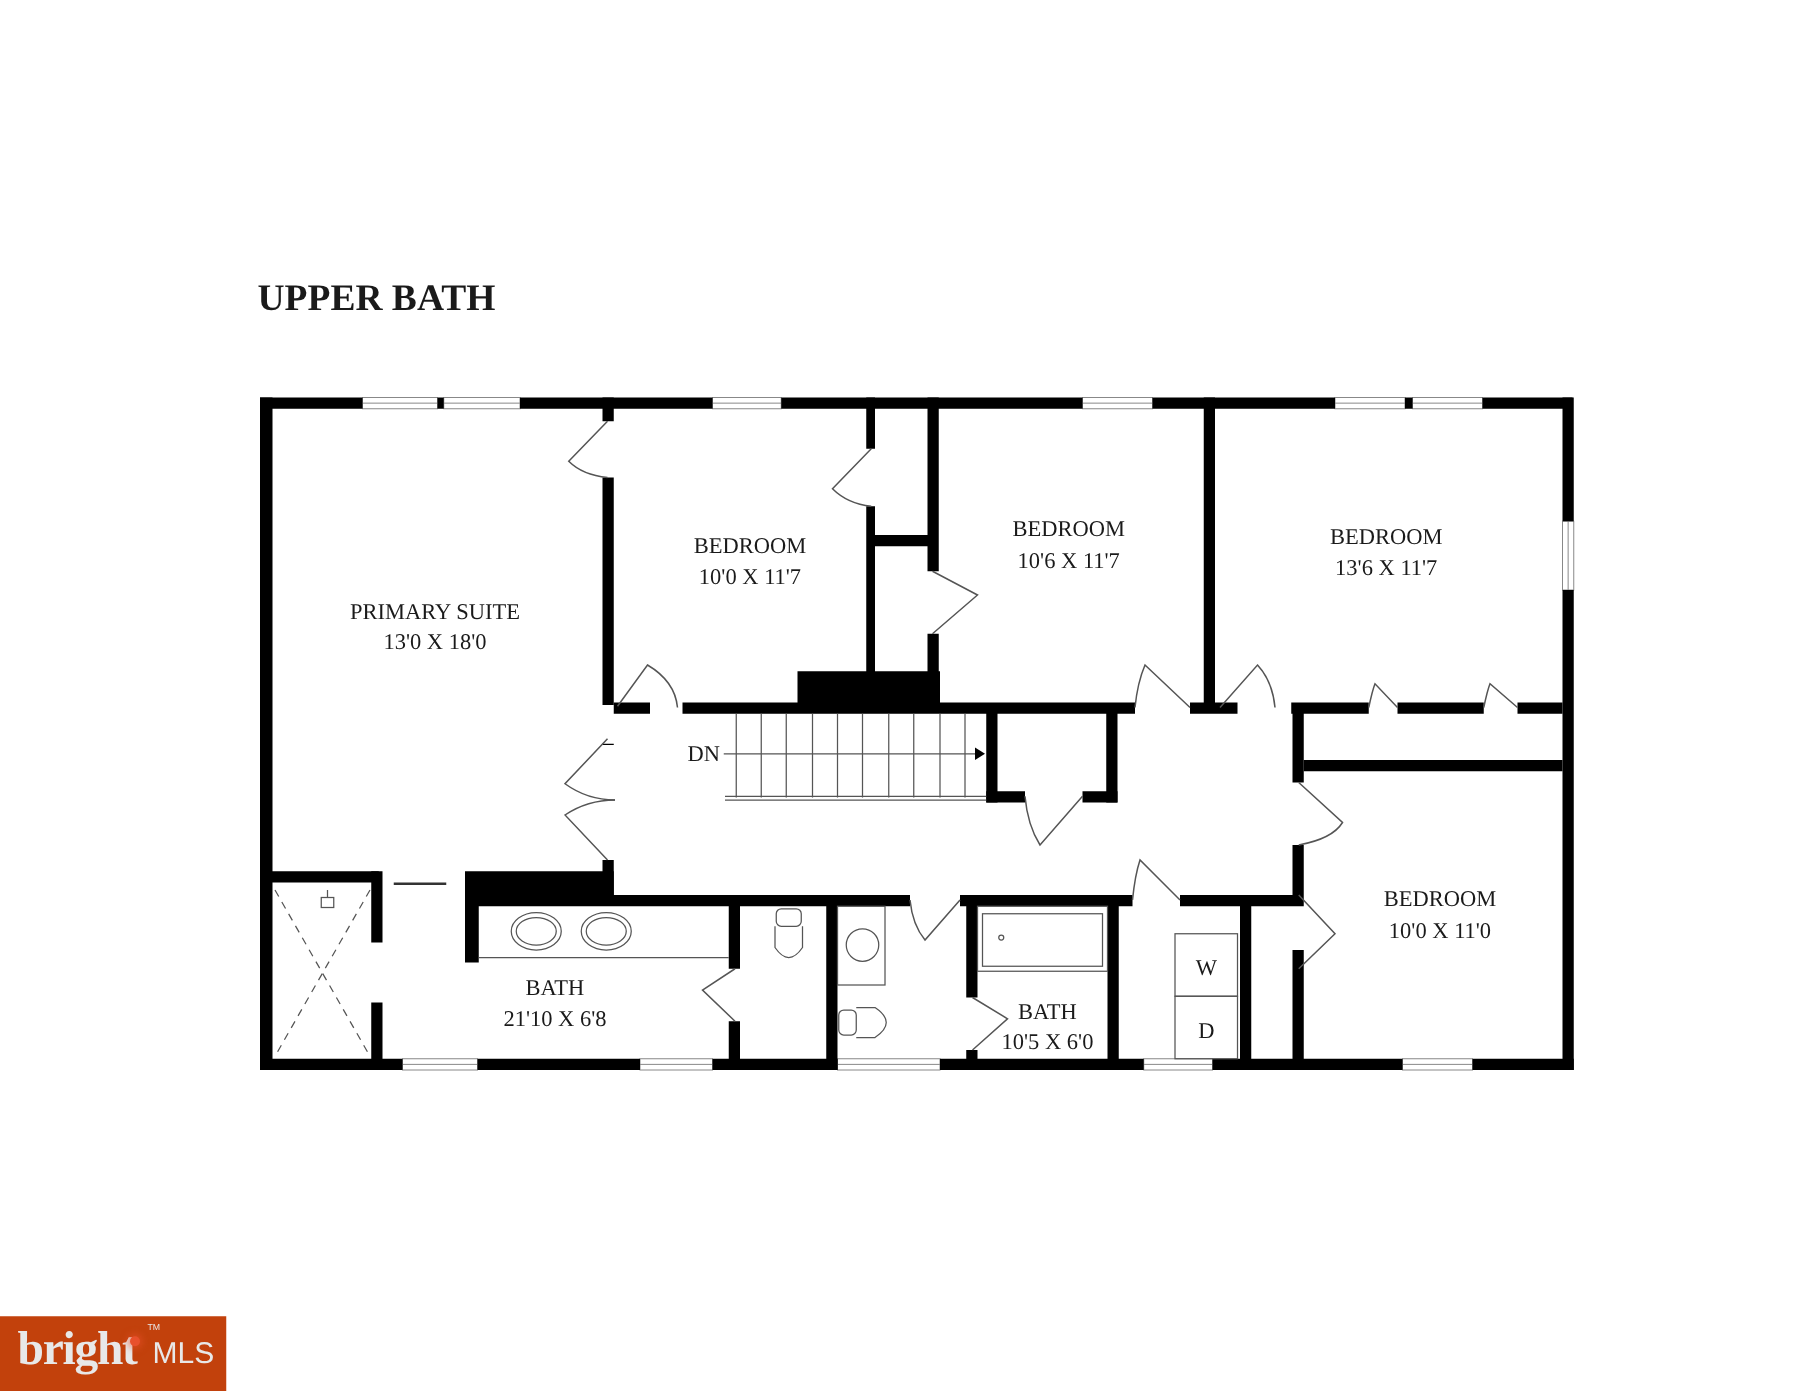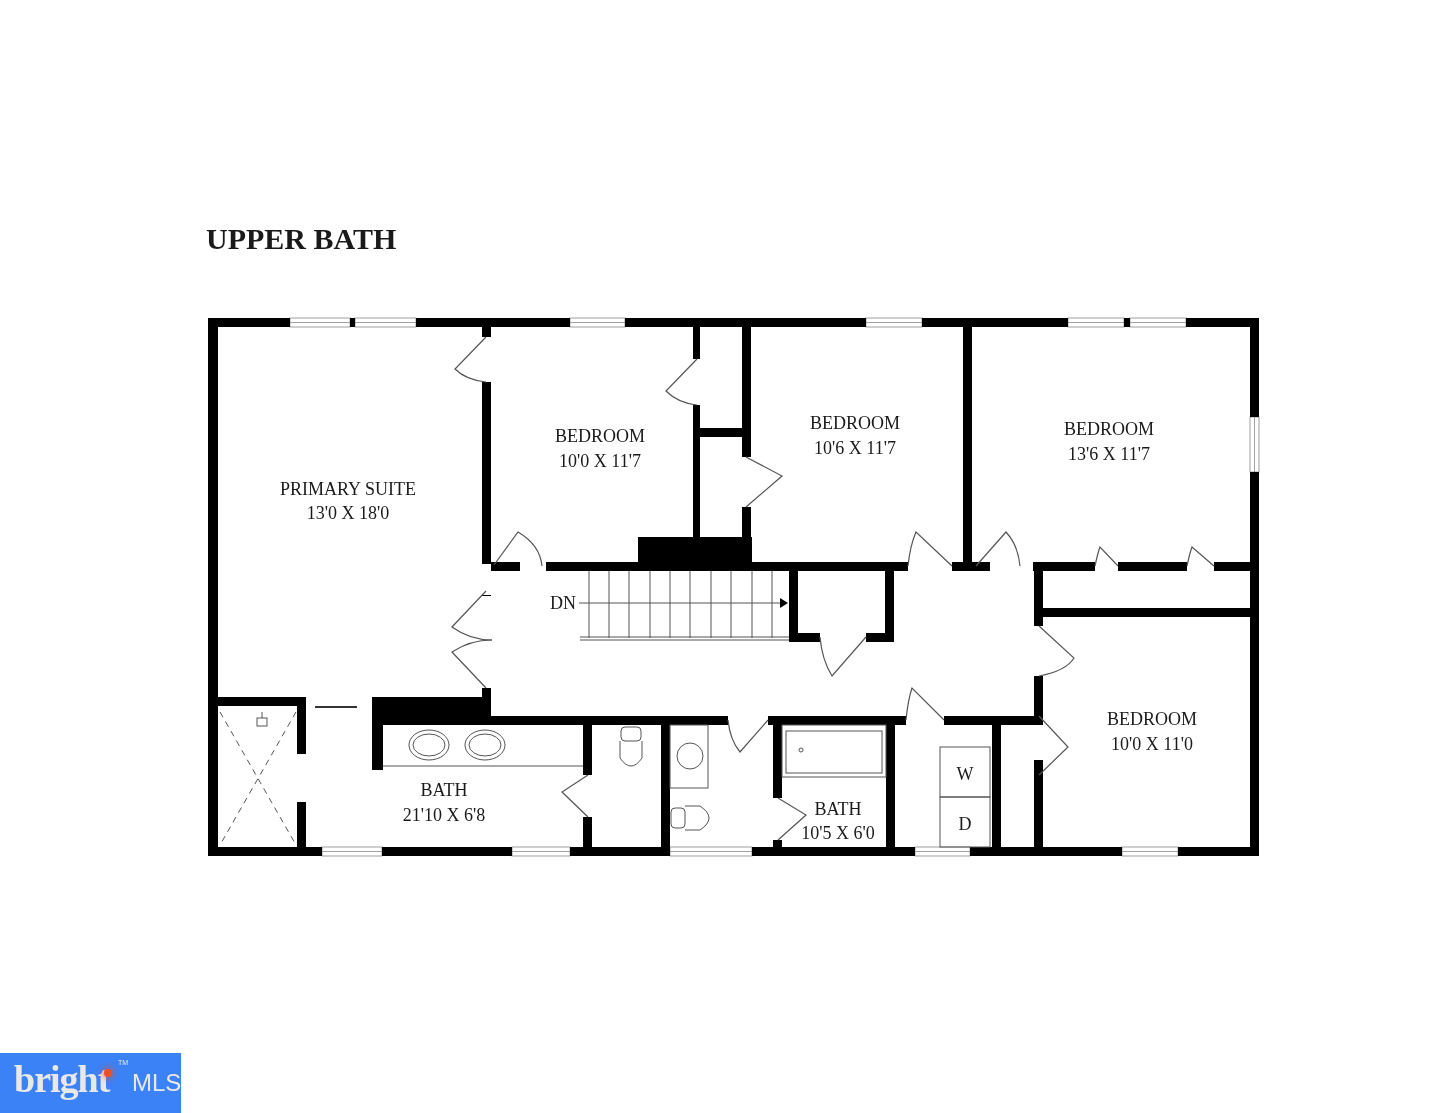--- a/index.html
+++ b/index.html
@@ -1,22 +1,22 @@
 <!DOCTYPE html>
 <html><head>
 <meta charset="utf-8">
 <style>
   html, body { margin:0; padding:0; background:#ffffff; }
   body { width:1440px; height:1113px; position:relative; overflow:hidden; font-family:"Liberation Serif","DejaVu Serif",serif; }
   #title { position:absolute; left:206px; top:222px; font-size:30px; font-weight:bold; color:#1a1a1a; letter-spacing:0px; }
   #plan { position:absolute; left:0; top:0; }
   .room-label { font-family:"Liberation Serif","DejaVu Serif",serif; font-size:18px; fill:#1a1a1a; text-anchor:middle; }
-  .logo { position:absolute; left:0; top:1053px; width:181px; height:60px; background:#3b82f6; }
+  .logo { position:absolute; left:0; top:1053px; width:181px; height:60px; background:#c2410c; }
   .logo-bright { position:absolute; left:14px; top:4px; font-family:"Liberation Serif","DejaVu Serif",serif; font-size:38px; color:#e8e8e8; font-weight:bold; letter-spacing:-1px; }
-  .logo-mls { position:absolute; left:132px; top:16px; font-family:"Liberation Sans","DejaVu Sans",sans-serif; font-size:24px; color:#e8e8e8; }
+  .logo-mls { position:absolute; left:122px; top:16px; font-family:"Liberation Sans","DejaVu Sans",sans-serif; font-size:24px; color:#e8e8e8; }
   .logo-tm { position:absolute; left:118px; top:6px; font-family:"Liberation Sans",sans-serif; font-size:7px; color:#e8e8e8; }
   .logo-dot { position:absolute; left:104px; top:16px; width:8px; height:8px; border-radius:50%; background:#e8502c; box-shadow:0 0 6px 2px rgba(232,80,44,0.6); }
 </style>
 </head>
 <body>
 
 <div id="title">UPPER BATH</div>
 
 <svg id="plan" width="1440" height="1113" viewBox="0 0 1440 1113">
   <g id="windows">

